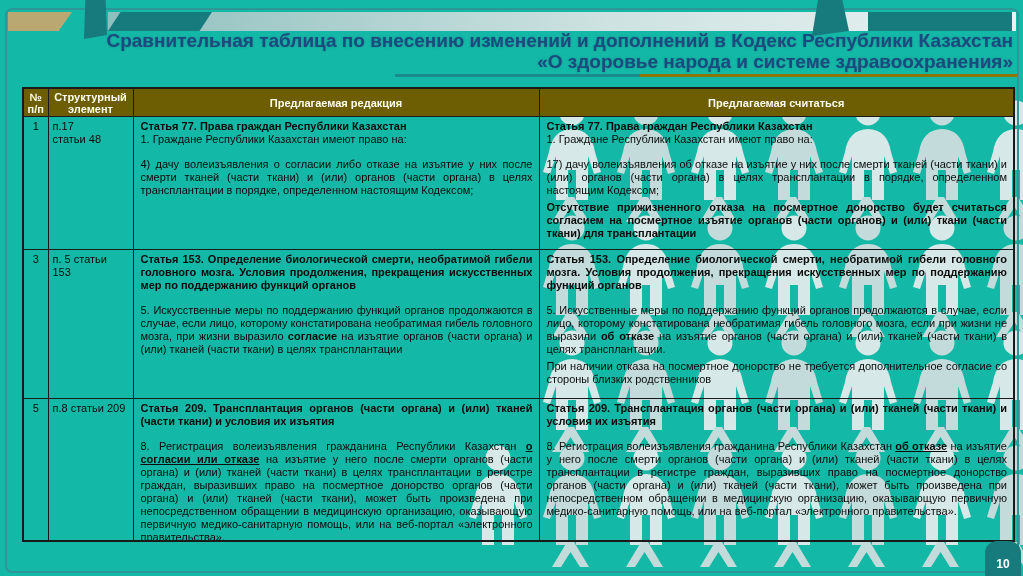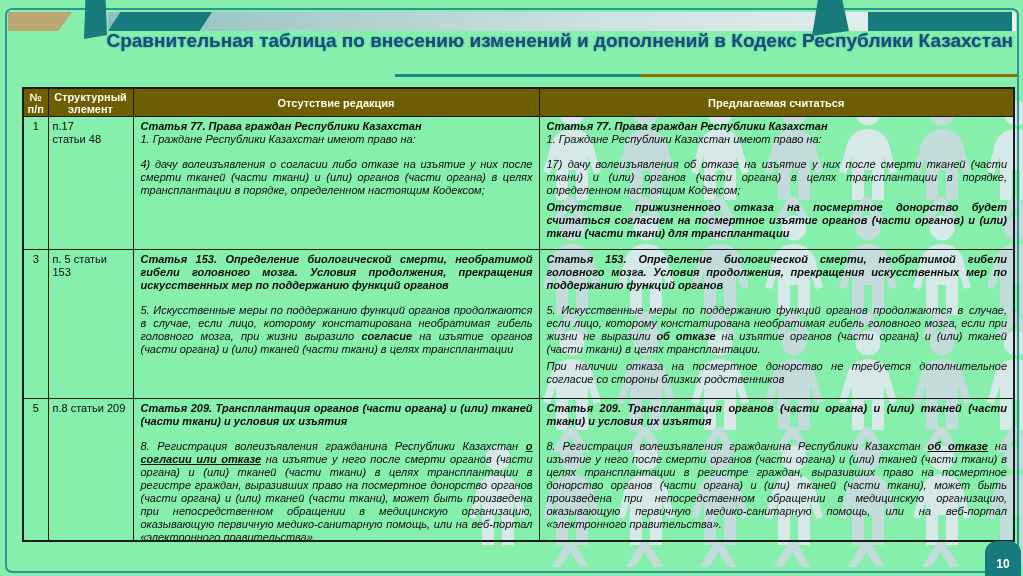--- a/index.html
+++ b/index.html
@@ -1,18 +1,18 @@
 <!DOCTYPE html>
 <html lang="ru"><head>
 <meta charset="utf-8">
 <style>
   html,body{margin:0;padding:0;}
   body{width:1023px;height:576px;background:#fff;overflow:hidden;
        font-family:"Liberation Sans","DejaVu Sans",sans-serif;}
-  .slide{position:relative;width:1023px;height:576px;background:#86efac;overflow:hidden;}
+  .slide{position:relative;width:1023px;height:576px;background:#14b8a6;overflow:hidden;}
 
   
   #bg-pattern{position:absolute;left:0;top:0;width:1023px;height:576px;z-index:1;}
 
   
   .frame{position:absolute;left:5px;top:8px;width:1010px;height:561px;
          border:2px solid #2f9698;border-radius:7px;z-index:2;}
 
   
   .band{position:absolute;left:108px;top:12px;width:908px;height:19px;
@@ -39,21 +39,21 @@
             border-collapse:collapse;table-layout:fixed;background:transparent;}
   table.cmp th,table.cmp td{border:1px solid #1a1a1a;vertical-align:top;padding:0;}
   table.cmp{border:2px solid #1a1a1a;}
   table.cmp thead th{background:#6d5e03;color:#fdfcf0;font-weight:bold;font-size:11px;
             line-height:12px;text-align:center;height:25px;vertical-align:middle;
             white-space:pre-line;padding:1px 2px;}
   td .cw{overflow:hidden;font-size:11px;line-height:13px;color:#0b0b0b;}
   td.cnum{text-align:center;}
   td.cnum .cw{padding-top:3px;}
   td.celem .cw{padding:3px 4px;white-space:pre-line;}
-  td.cbody .cw{padding:3px 6px 3px 7px;text-align:justify;font-style:italic;}
+  td.cbody .cw{padding:3px 6px 3px 7px;text-align:justify;}
   .rh1{height:126px;} .rh2{height:142px;} .rh3{height:135px;}
   .para{margin:0;}
   .para.gap{margin-top:12px;}
   .para.gap2{margin-top:4px;}
   .b{font-weight:bold;}
   .u{text-decoration:underline;}
 
   
   .page-badge{position:absolute;left:985px;top:541px;width:36px;height:45px;z-index:7;
         background:#177a7c;border-radius:12px;color:#fff;font-weight:bold;font-size:12px;
@@ -136,38 +136,39 @@
   <div class="frame"></div>
   <div class="band"></div>
   <div class="tan-shape"></div>
   <div class="teal-parallelogram"></div>
   <div class="tr-bar"></div>
   <div class="tab1"></div>
   <div class="tab2"></div>
 
   <div class="title">
     <div>Сравнительная таблица по внесению изменений и дополнений в Кодекс Республики Казахстан</div>
+    <div>«О здоровье народа и системе здравоохранения»</div>
   </div>
   <div class="underline-teal"></div>
   <div class="underline-gold"></div>
 
   <table class="cmp">
     <colgroup>
       <col style="width:25px">
         <col style="width:85px">
         <col style="width:406px">
         <col style="width:475px">
     </colgroup>
     <thead>
       <tr>
         <th>№
 п/п</th>
         <th>Структурный
 элемент</th>
-        <th>Отсутствие редакция</th>
+        <th>Предлагаемая редакция</th>
         <th>Предлагаемая считаться</th>
       </tr>
     </thead>
     <tbody>
       <tr>
         <td class="cnum">
             <div class="cw rh1">1</div>
           </td>
         <td class="celem">
             <div class="cw rh1">п.17

